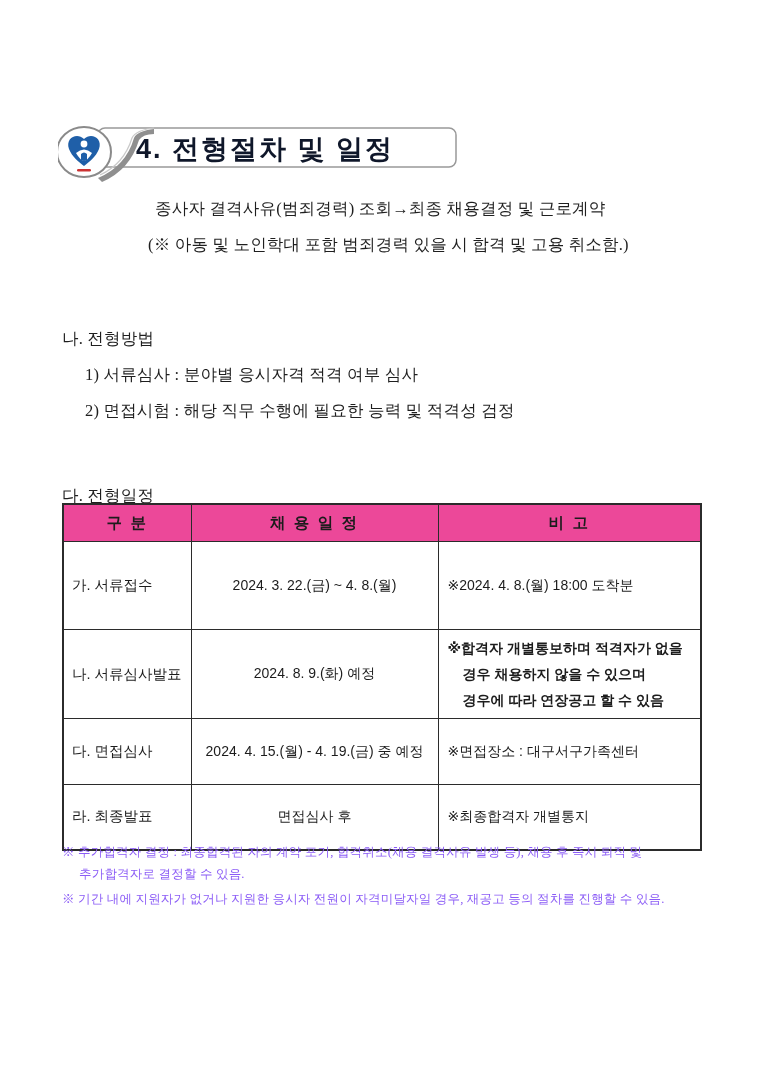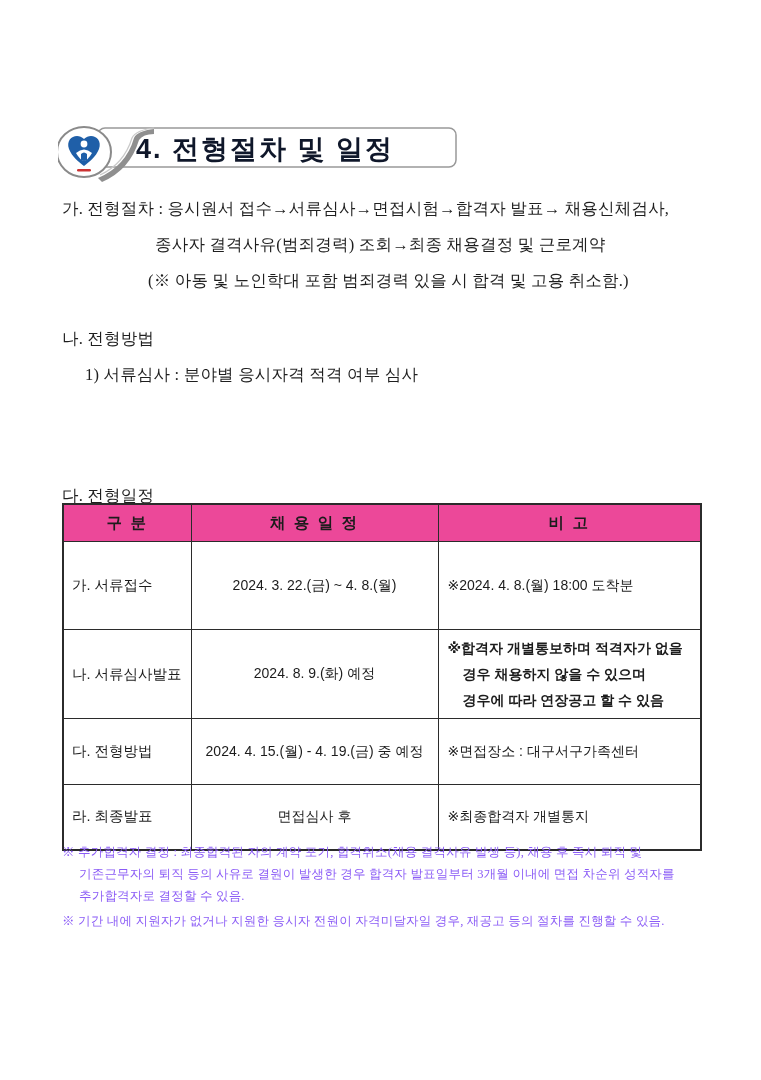--- a/index.html
+++ b/index.html
@@ -67,28 +67,28 @@
         <circle cx="26" cy="20" r="3.4" fill="#ffffff"></circle>
         <path d="M 18,29 Q 26,22 34,29 Q 30,36 26,37 Q 22,36 18,29 Z" fill="#ffffff"></path>
         <path d="M 23,30 Q 26,27 29,30 L 29,36 Q 26,38 23,36 Z" fill="#1f5fa8"></path>
         <rect x="19" y="45" width="14" height="2.4" rx="1.2" fill="#cc3333"></rect>
       </g>
     </svg>
     <div class="banner-title">4. 전형절차 및 일정</div>
   </div>
 
   <div class="para sec-a">
-    <div class="l1">가. 전형절차 : 응시원서 접수→서류심사→면접시험→합격자 발표→ 채용신체검사,</div>
     <div class="l2">종사자 결격사유(범죄경력) 조회→최종 채용결정 및 근로계약</div>
     <div class="l3">(※ 아동 및 노인학대 포함 범죄경력 있을 시 합격 및 고용 취소함.)</div>
   </div>
 
   <div class="para sec-b">
     <div>나. 전형방법</div>
     <div class="item">1) 서류심사 : 분야별 응시자격 적격 여부 심사</div>
+    <div class="item">2) 면접시험 : 해당 직무 수행에 필요한 능력 및 적격성 검정</div>
   </div>
 
   <div class="para sec-c">
     <div>다. 전형일정</div>
   </div>
 
   <table class="schedule">
     <colgroup>
         <col style="width:128px">
         <col style="width:247px">
@@ -108,32 +108,31 @@
     <tr style="height:89px">
       <td class="cat">나. 서류심사발표</td>
       <td class="sch">2024. 8. 9.(화) 예정</td>
       <td class="note">
         <div class="nl">※합격자 개별통보하며 적격자가 없을</div>
         <div class="nl indent">경우 채용하지 않을 수 있으며</div>
         <div class="nl indent">경우에 따라 연장공고 할 수 있음</div>
       </td>
     </tr>
     <tr style="height:66px">
-      <td class="cat">다. 전형방법</td>
+      <td class="cat">다. 면접심사</td>
       <td class="sch">2024. 4. 15.(월) - 4. 19.(금) 중 예정</td>
       <td class="note">※면접장소 : 대구서구가족센터</td>
     </tr>
     <tr style="height:65px">
       <td class="cat">라. 최종발표</td>
       <td class="sch">면접심사 후</td>
       <td class="note">※최종합격자 개별통지</td>
     </tr>
   </tbody>
     </table>
 
   <div class="footnotes">
     <div>※ 추가합격자 결정 : 최종합격된 자의 계약 포기, 합격취소(채용 결격사유 발생 등), 채용 후 즉시 퇴직 및</div>
-    <div class="cont">기존근무자의 퇴직 등의 사유로 결원이 발생한 경우 합격자 발표일부터 3개월 이내에 면접 차순위 성적자를</div>
     <div class="cont">추가합격자로 결정할 수 있음.</div>
     <div class="n2">※ 기간 내에 지원자가 없거나 지원한 응시자 전원이 자격미달자일 경우, 재공고 등의 절차를 진행할 수 있음.</div>
   </div>
 
 </div>
 
 </body></html>

